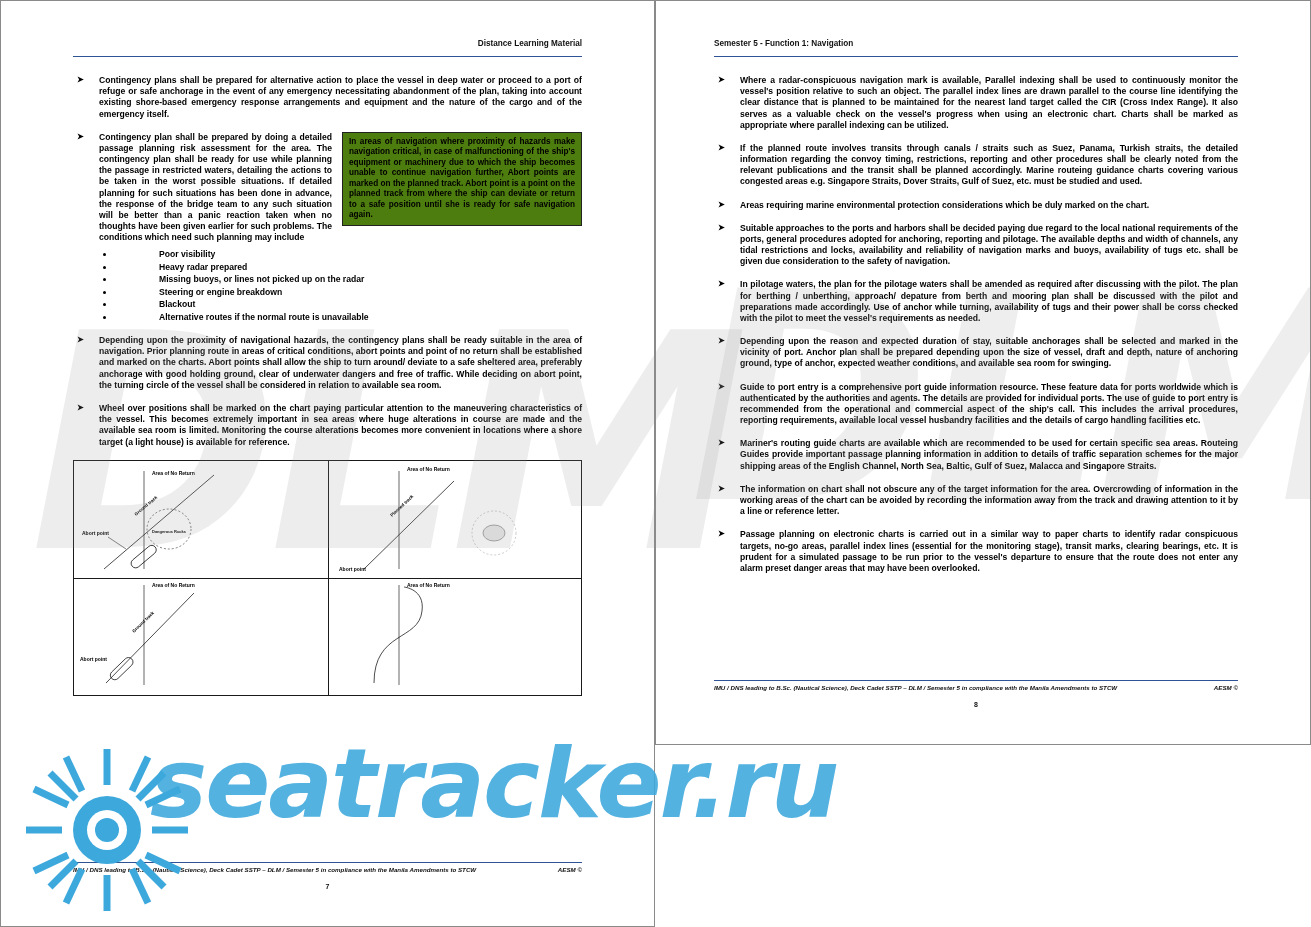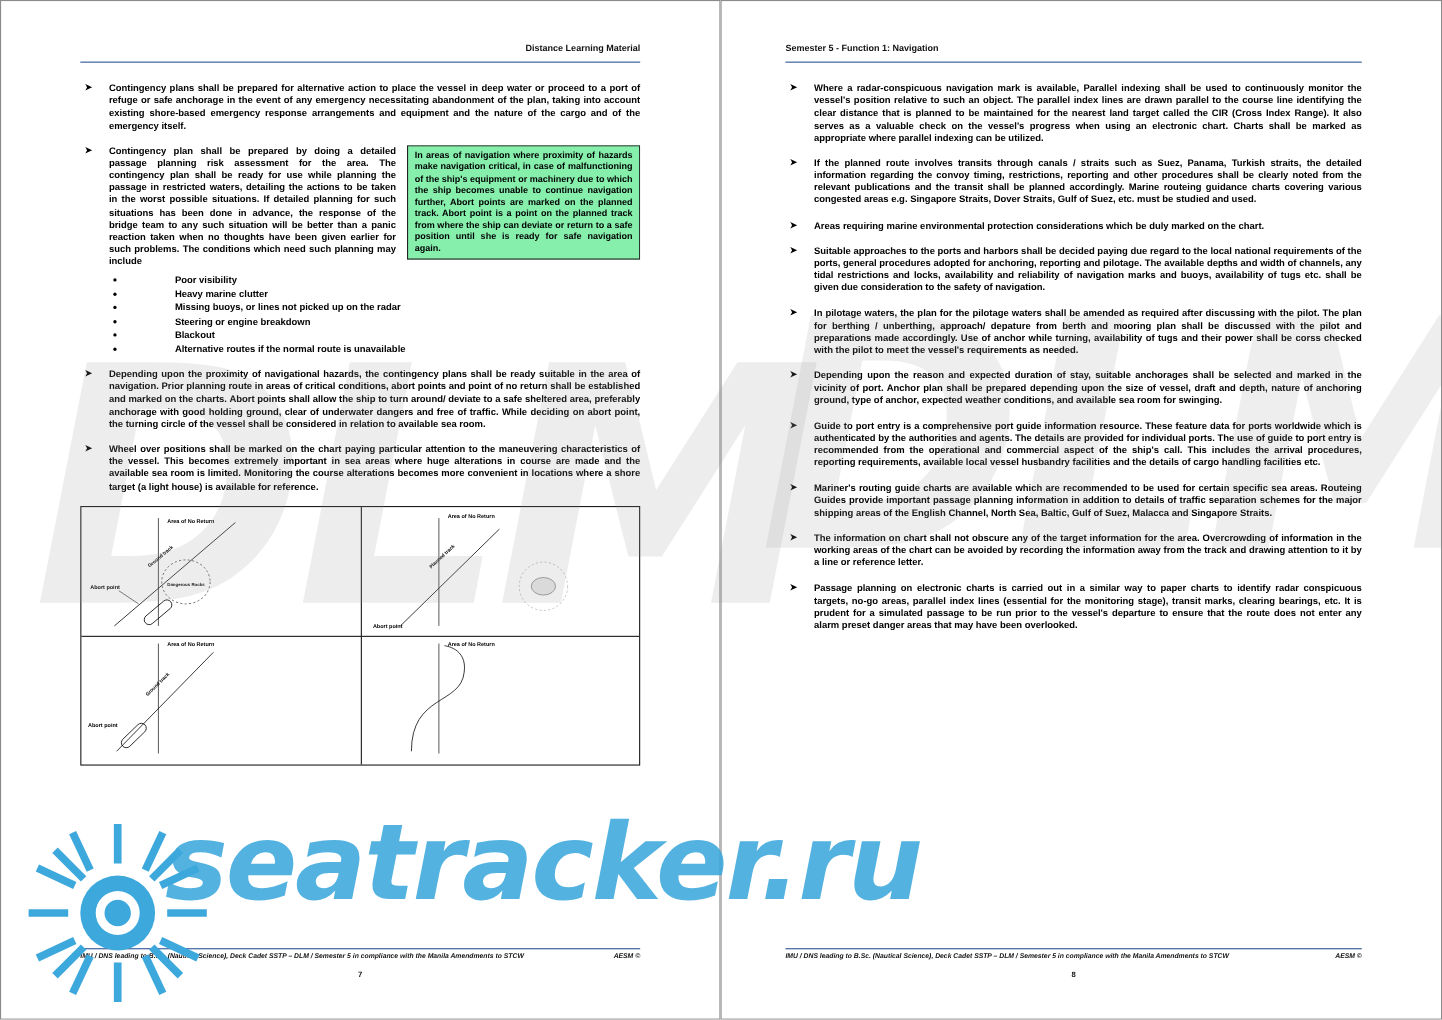--- a/index.html
+++ b/index.html
@@ -26,21 +26,21 @@
     border: 1px solid #8a8a8a;
     box-sizing: border-box;
     overflow: hidden;
   }
   .page-left {
     width: 655px;
     height: 927px;
   }
   .page-right {
     width: 656px;
-    height: 927px;
+    height: 745px;
   }
   .page-inner {
     position: absolute;
     left: 0;
     top: 0;
     right: 0;
     bottom: 0;
     padding: 38px 72px 0 72px;
     box-sizing: border-box;
   }
@@ -84,23 +84,23 @@
   }
   li.item .body {
     flex: 1 1 auto;
     text-align: justify;
   }
   .wrapbox {
     overflow: hidden;
   }
   .callout {
     float: right;
-    width: 212px;
+    width: 240px;
     margin: 0 0 5px 10px;
-    background: #86efac;
+    background: #4d7c0f;
     border: 1px solid #222;
     box-sizing: border-box;
     padding: 4px 6px;
     font-size: 8.2px;
     line-height: 1.28;
     color: #000;
     text-align: justify;
   }
   ul.sublist {
     list-style: disc;
@@ -225,21 +225,21 @@
           <span class="body">Contingency plans shall be prepared for alternative action to place the vessel in deep water or proceed to a port of refuge or safe anchorage in the event of any emergency necessitating abandonment of the plan, taking into account existing shore-based emergency response arrangements and equipment and the nature of the cargo and of the emergency itself.</span>
         </li>
 
         <li class="item">
           <span class="marker">➤</span>
           <span class="body wrapbox">
             <span class="callout">In areas of navigation where proximity of hazards make navigation critical, in case of malfunctioning of the ship's equipment or machinery due to which the ship becomes unable to continue navigation further, Abort points are marked on the planned track. Abort point is a point on the planned track from where the ship can deviate or return to a safe position until she is ready for safe navigation again.</span>
             <span>Contingency plan shall be prepared by doing a detailed passage planning risk assessment for the area. The contingency plan shall be ready for use while planning the passage in restricted waters, detailing the actions to be taken in the worst possible situations. If detailed planning for such situations has been done in advance, the response of the bridge team to any such situation will be better than a panic reaction taken when no thoughts have been given earlier for such problems. The conditions which need such planning may include</span>
             <ul class="sublist">
               <li>Poor visibility</li>
-              <li>Heavy marine clutter</li>
+              <li>Heavy radar prepared</li>
               <li>Missing buoys, or lines not picked up on the radar</li>
               <li>Steering or engine breakdown</li>
               <li>Blackout</li>
               <li>Alternative routes if the normal route is unavailable</li>
             </ul>
           </span>
         </li>
 
         <li class="item">
           <span class="marker">➤</span>

